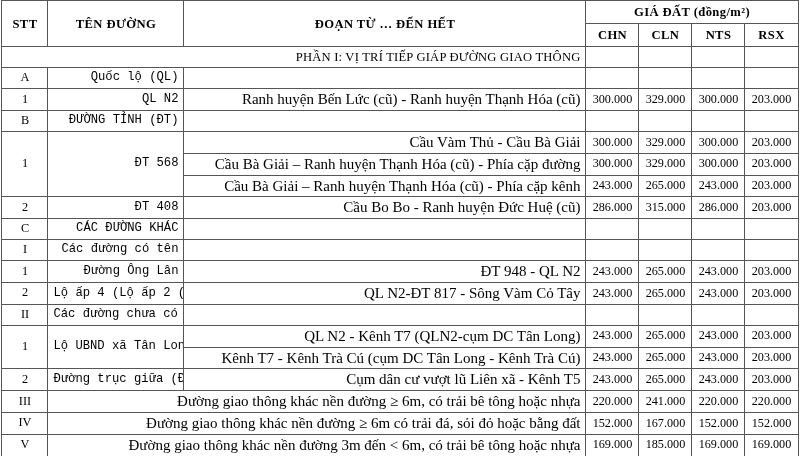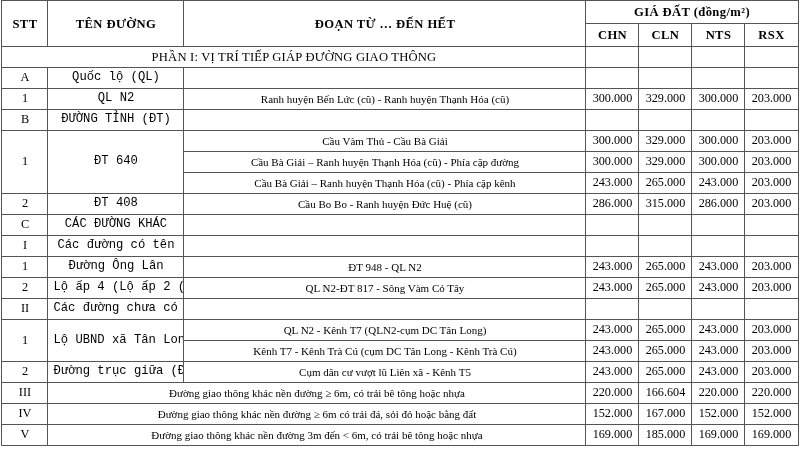--- a/index.html
+++ b/index.html
@@ -37,26 +37,26 @@
     letter-spacing: 0.4px;
     font-size: 12.6px;
     padding: 4px 3px;
   }
   .col-stt   { width: 46px;  }
   .col-name  { width: 136px; }
   .col-seg   { width: 402px; }
   .col-price { width: 53px;  }
 
   .c  { text-align: center; }
-  .l  { text-align: center;   }
+  .l  { text-align: right;   }
   .b  { font-weight: bold;  }
 
   .price { text-align: center; font-size: 12.2px; padding-right: 4px; }
   .rowh  { height: 21px; }
-  .seg-cell { font-size: 11px; }
+  .seg-cell { font-size: 15px; }
   .name-cell { font-size: 12.2px; font-family: Liberation Mono, monospace; }
   .hdr-part { font-size: 12.6px; letter-spacing: 0.2px; }
 </style>
 </head>
 <body>
 
 <table id="land-price-table">
   <colgroup>
     <col class="col-stt">
     <col class="col-name">
@@ -110,21 +110,21 @@
         <td class="c b">B</td>
         <td class="l b name-cell">ĐƯỜNG TỈNH (ĐT)</td>
         <td class="l seg-cell"></td>
         <td class="price"></td>
         <td class="price"></td>
         <td class="price"></td>
         <td class="price"></td>
       </tr>
       <tr class="rowh">
         <td rowspan="3" class="c">1</td>
-        <td rowspan="3" class="l name-cell">ĐT 640</td>
+        <td rowspan="3" class="l name-cell">ĐT 568</td>
         <td class="l seg-cell">Cầu Vàm Thủ - Cầu Bà Giải</td>
         <td class="price">300.000</td>
         <td class="price">329.000</td>
         <td class="price">300.000</td>
         <td class="price">203.000</td>
       </tr>
       <tr class="rowh">
         <td class="l seg-cell">Cầu Bà Giải – Ranh huyện Thạnh Hóa (cũ) - Phía cặp đường</td>
         <td class="price">300.000</td>
         <td class="price">329.000</td>
@@ -214,21 +214,21 @@
         <td class="l seg-cell">Cụm dân cư vượt lũ Liên xã - Kênh T5</td>
         <td class="price">243.000</td>
         <td class="price">265.000</td>
         <td class="price">243.000</td>
         <td class="price">203.000</td>
       </tr>
       <tr class="rowh">
         <td class="c b">III</td>
         <td colspan="2" class="l b seg-cell">Đường giao thông khác nền đường ≥ 6m, có trải bê tông hoặc nhựa</td>
         <td class="price">220.000</td>
-        <td class="price">166.604</td>
+        <td class="price">241.000</td>
         <td class="price">220.000</td>
         <td class="price">220.000</td>
       </tr>
       <tr class="rowh">
         <td class="c b">IV</td>
         <td colspan="2" class="l b seg-cell">Đường giao thông khác nền đường ≥ 6m có trải đá, sỏi đỏ hoặc bằng đất</td>
         <td class="price">152.000</td>
         <td class="price">167.000</td>
         <td class="price">152.000</td>
         <td class="price">152.000</td>

